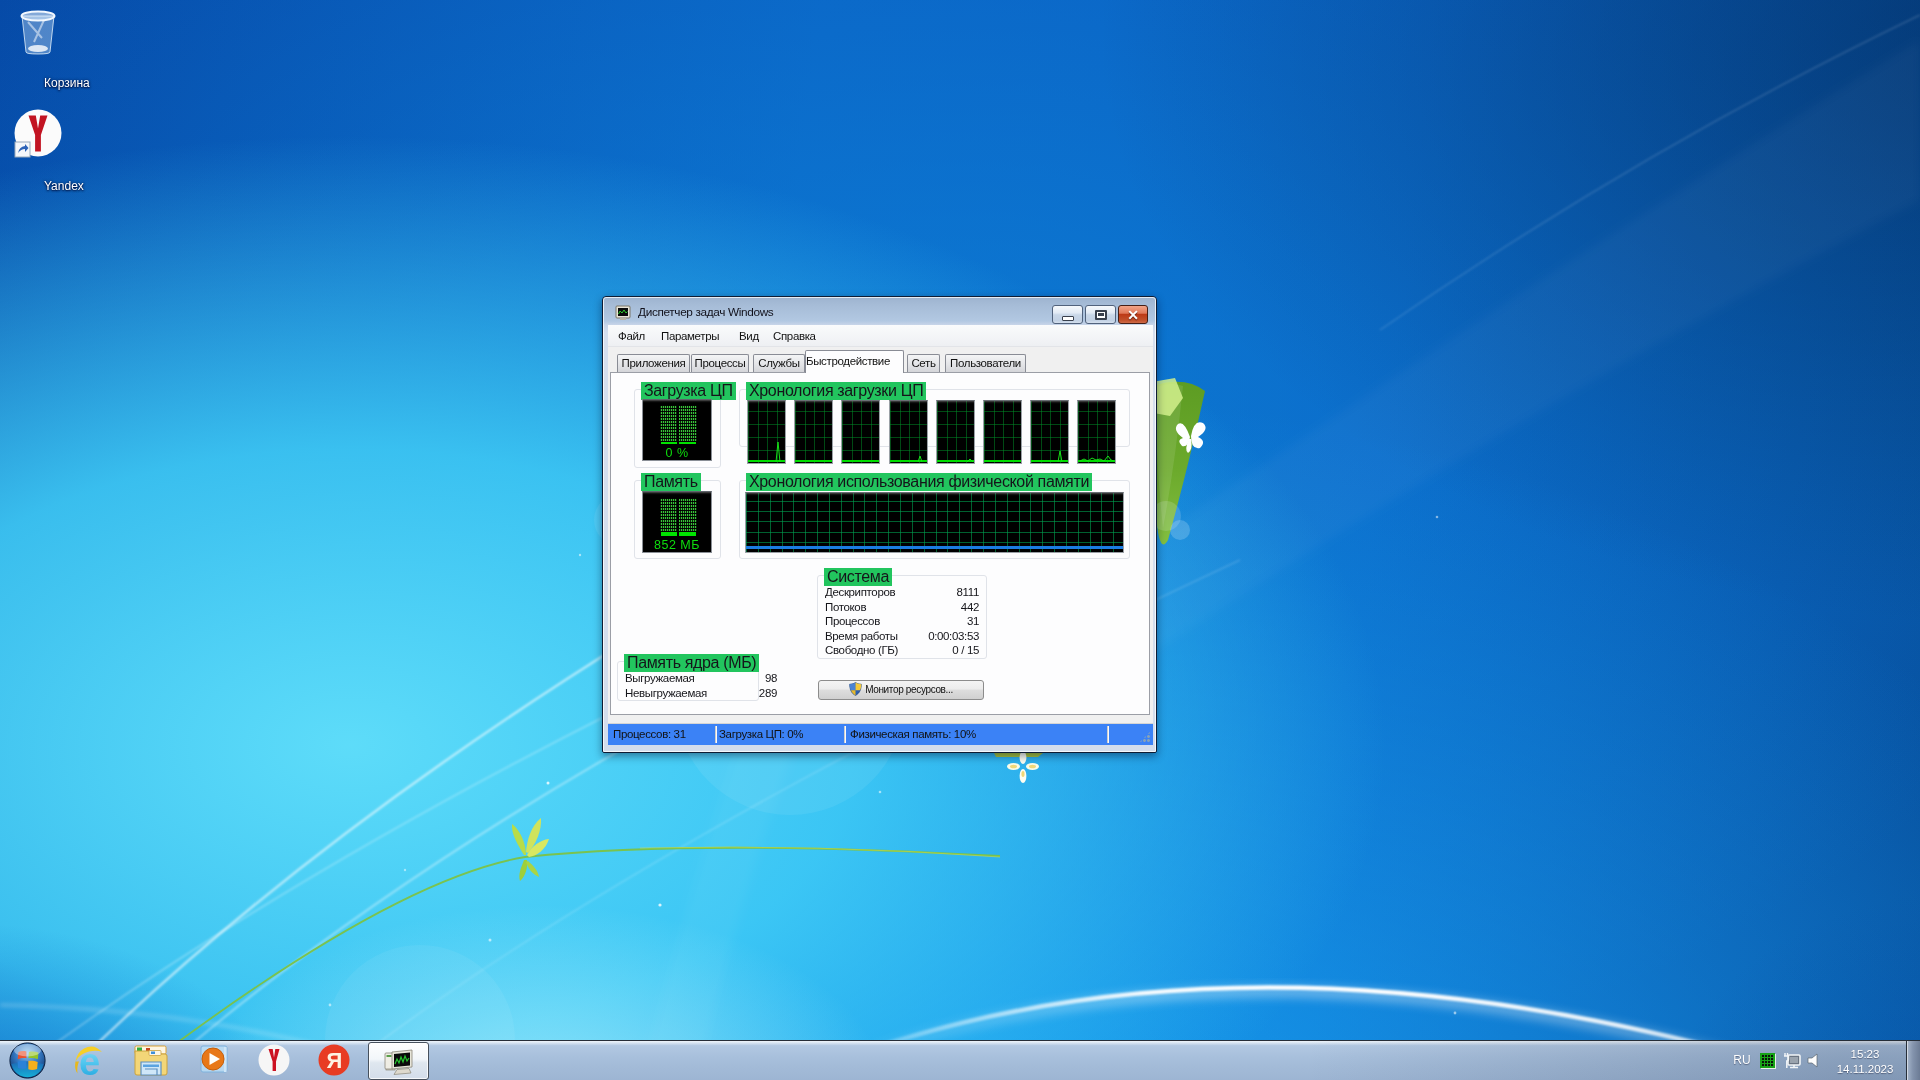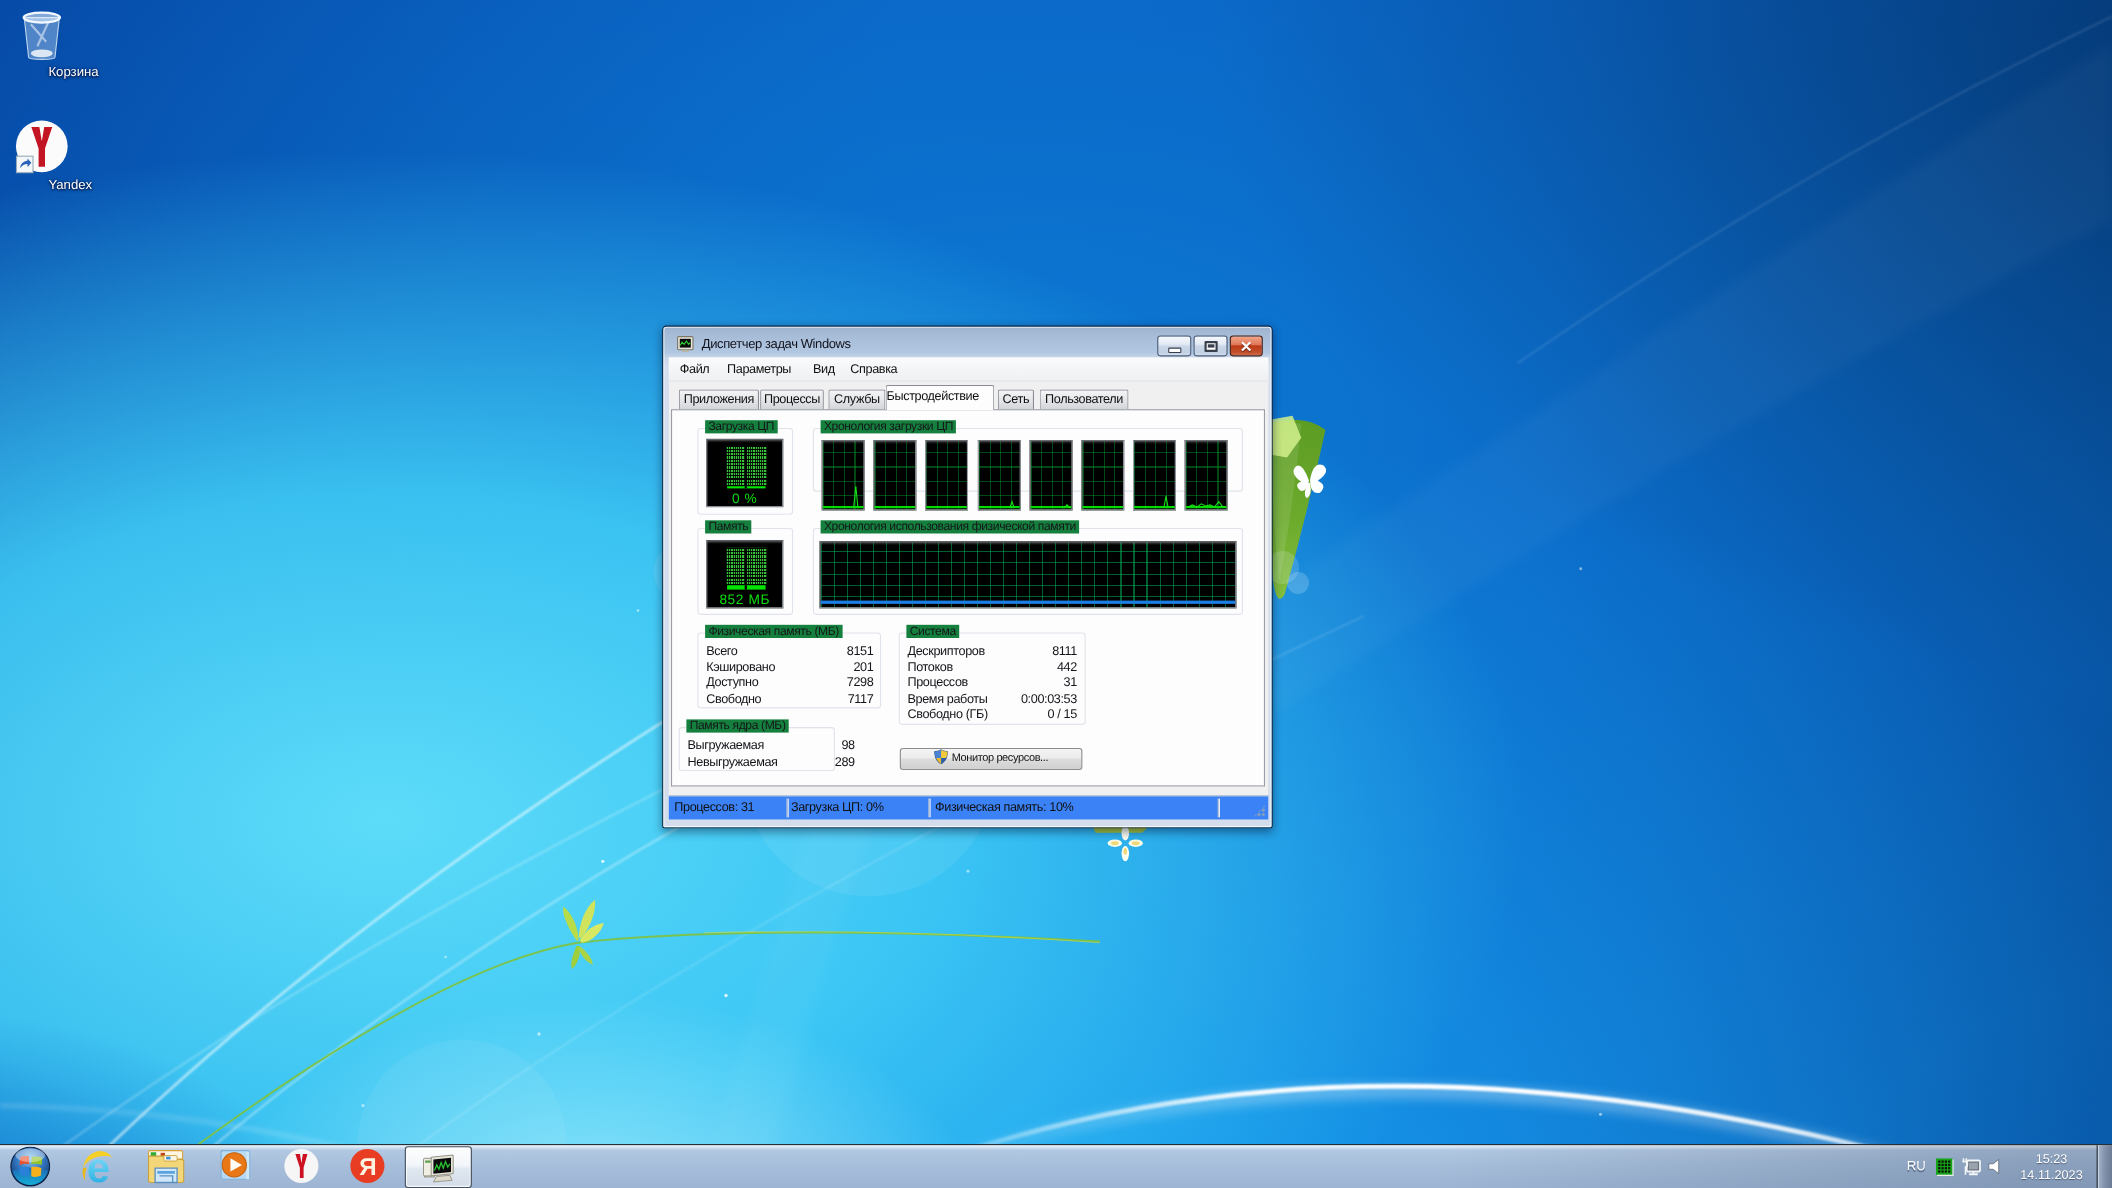--- a/index.html
+++ b/index.html
@@ -10,21 +10,21 @@
     radial-gradient(530px 300px at 545px 1100px, rgba(168,240,252,0.8), rgba(140,230,250,0) 65%),
     radial-gradient(1480px 870px at 350px 745px, rgba(95,222,250,0.98) 0%, rgba(66,208,248,0.85) 34%, rgba(48,188,244,0) 70%),
     radial-gradient(520px 360px at 1990px 1110px, rgba(4,70,160,0.4), rgba(4,70,160,0) 62%),
     radial-gradient(1800px 1150px at 950px 1190px, rgba(26,172,248,0.9), rgba(26,170,246,0) 70%),
     radial-gradient(1550px 950px at 2060px 40px, rgba(3,42,90,0.65), rgba(3,42,90,0) 62%),
     radial-gradient(1600px 950px at 950px 400px, rgba(13,133,218,0.7), rgba(13,133,218,0) 75%),
     linear-gradient(97deg, #0649a6 0%, #0a5ec2 40%, #0a5cc0 70%, #07509e 100%);
 }
 #wallsvg { position:absolute; left:0; top:0; }
 .dicon { position:absolute; width:76px; text-align:center; color:#fff; font-size:12px; }
-.dicon .lbl { text-shadow:0 1px 2px rgba(0,0,40,.9), 0 0 3px rgba(0,0,40,.7); margin-top:2px;padding-left:44px; }
+.dicon .lbl { text-shadow:0 1px 2px rgba(0,0,40,.9), 0 0 3px rgba(0,0,40,.7); margin-top:20px;padding-left:44px; }
 
 
 #tm { position:absolute; left:602px; top:296px; width:555px; height:457px;
   background:linear-gradient(#9db3cf 0%, #a6bcd7 8px, #b2c8e2 24px, #c8d5e9 28px, #d4deee 36px, #d3ddec 100%);
   border:1px solid #0e1c34; border-radius:4px 4px 2px 2px;
   box-shadow:0 3px 9px rgba(0,10,40,.45);
   font-size:11.5px; letter-spacing:-0.35px;
 }
 #tm .inhl { position:absolute; inset:0; border:1px solid rgba(255,255,255,.75); border-radius:3px 3px 1px 1px; pointer-events:none; }
 .titlebar { position:absolute; left:0; top:0; right:0; height:28px; }
@@ -43,21 +43,21 @@
   text-shadow:0 1px 1px rgba(60,10,0,.8); letter-spacing:0; }
 .client { position:absolute; left:5px; top:28px; width:545px; height:420px; background:#f0f0f0; }
 .menubar { position:absolute; left:0; top:0; right:0; height:22px; background:linear-gradient(#fafbfc,#eef0f3); border-bottom:1px solid #e2e4e8; }
 .menubar span { position:absolute; top:5px; font-size:11.5px; color:#111; }
 
 .tab { position:absolute; top:29px; height:18px; background:linear-gradient(#f4f5f6,#e2e3e6 60%,#d4d5d9); border:1px solid #898c95; border-bottom:none; border-radius:2px 2px 0 0; font-size:11.5px; color:#111; text-align:center; padding-top:2px; }
 #tabsel { position:absolute; top:25px; height:23px; background:#fdfdfe; border:1px solid #898c95; border-bottom:none; border-radius:2px 2px 0 0; font-size:11.5px; color:#111; padding-top:4px; z-index:5; }
 .tabpanel { position:absolute; left:2px; top:47px; width:540px; height:343px; background:#fdfdfe; border:1px solid #9b9ea6; }
 
 .gb { position:absolute; border:1px solid #e0e3e9; border-radius:3px; }
-.gb > .cap { position:absolute; top:-8px; left:6px; background:#15803d; padding:0 3px; font-size:11px; color:#15151a; white-space:nowrap; }
+.gb > .cap { position:absolute; top:-8px; left:6px; background:#22c55e; padding:0 3px; font-size:16px; color:#15151a; white-space:nowrap; }
 
 .meter { position:absolute; left:7px; width:70px; height:62px; background:#000; border:1px solid #8a8f96; border-top-color:#60656c; box-shadow:inset 0 2px 2px -1px rgba(150,150,150,.55); }
 .meter .tex { position:absolute; left:17px; width:37px;
   background-image:
     linear-gradient(90deg, transparent 0 17px, rgba(0,0,0,1) 17px 19px, transparent 19px),
     repeating-linear-gradient(90deg, rgba(0,0,0,.8) 0 1px, transparent 1px 2px),
     repeating-linear-gradient(0deg, rgba(60,205,60,.95) 0 2px, rgba(0,10,0,.95) 2px 3px);
 }
 .meter .bline { position:absolute; left:18px; width:35px; height:2px; background:#00e400; }
 .meter .bline i { position:absolute; left:16px; top:0; width:2px; height:100%; background:#000; }
@@ -318,41 +318,20 @@
       </div>
     </div>
 
     <div class="gb" style="left:128px; top:107px; width:391px; height:79px;">
       <span class="cap">Хронология использования физической памяти</span>
       <div id="mh">
             <div class="blue"></div>
           </div>
     </div>
 
-    <div class="gb" style="left:23px; top:202px; width:167px; height:69px;">
-      <span class="cap">Физическая память (МБ)</span>
-      <div class="rows" style="left:7px; top:10px; width:152px;">
-        <div class="r">
-              <b>Всего</b>
-              <i>8151</i>
-            </div>
-        <div class="r">
-              <b>Кэшировано</b>
-              <i>201</i>
-            </div>
-        <div class="r">
-              <b>Доступно</b>
-              <i>7298</i>
-            </div>
-        <div class="r">
-              <b>Свободно</b>
-              <i>7117</i>
-            </div>
-      </div>
-    </div>
 
     <div class="gb" style="left:206px; top:202px; width:170px; height:84px;">
       <span class="cap">Система</span>
       <div class="rows" style="left:7px; top:10px; width:154px;">
         <div class="r">
               <b>Дескрипторов</b>
               <i>8111</i>
             </div>
         <div class="r">
               <b>Потоков</b>

